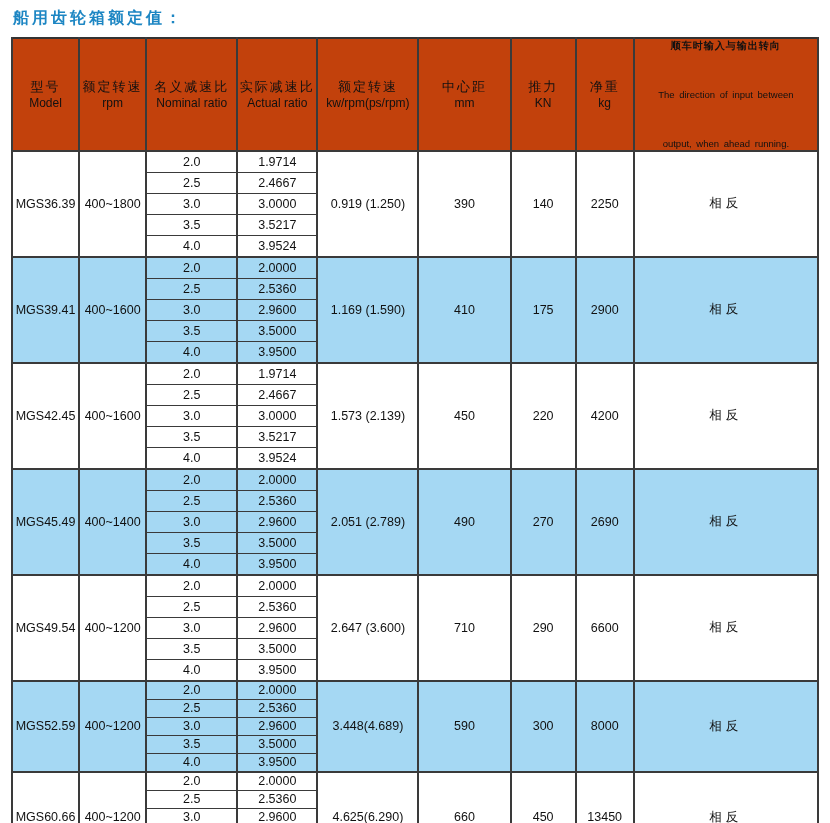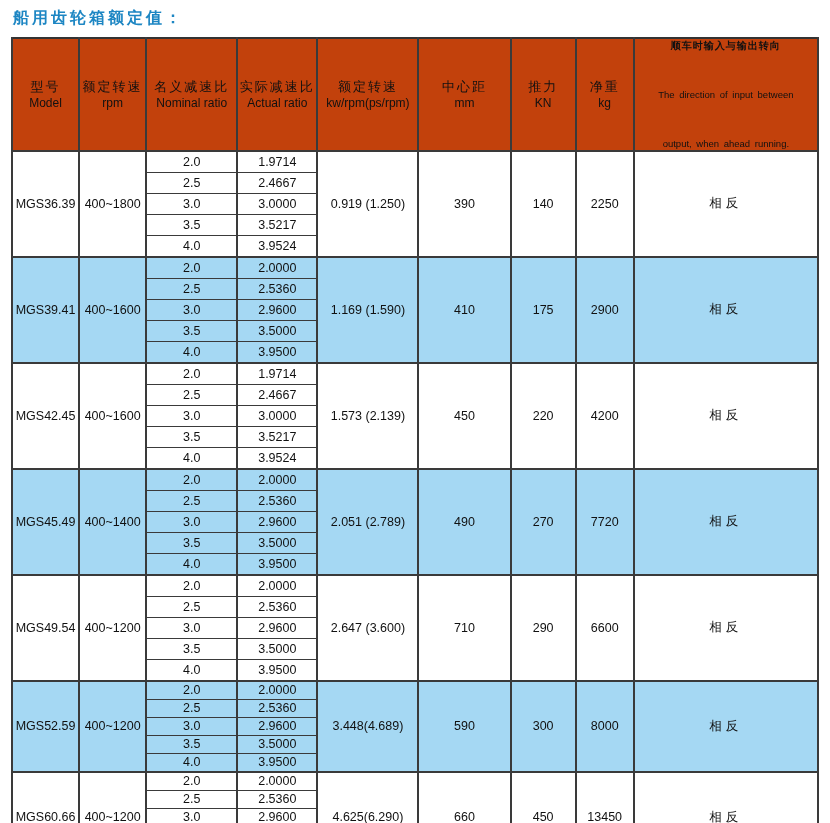--- a/index.html
+++ b/index.html
@@ -223,21 +223,21 @@
           <td>3.9524</td>
         </tr>
         <tr class="normal shaded block-start">
           <td rowspan="5">MGS45.49</td>
           <td rowspan="5">400~1400</td>
           <td>2.0</td>
           <td>2.0000</td>
           <td rowspan="5">2.051 (2.789)</td>
           <td rowspan="5">490</td>
           <td rowspan="5">270</td>
-          <td rowspan="5">7720</td>
+          <td rowspan="5">2690</td>
           <td rowspan="5" class="dir-cell">相反</td>
         </tr>
         <tr class="normal shaded">
           <td>2.5</td>
           <td>2.5360</td>
         </tr>
         <tr class="normal shaded">
           <td>3.0</td>
           <td>2.9600</td>
         </tr>

